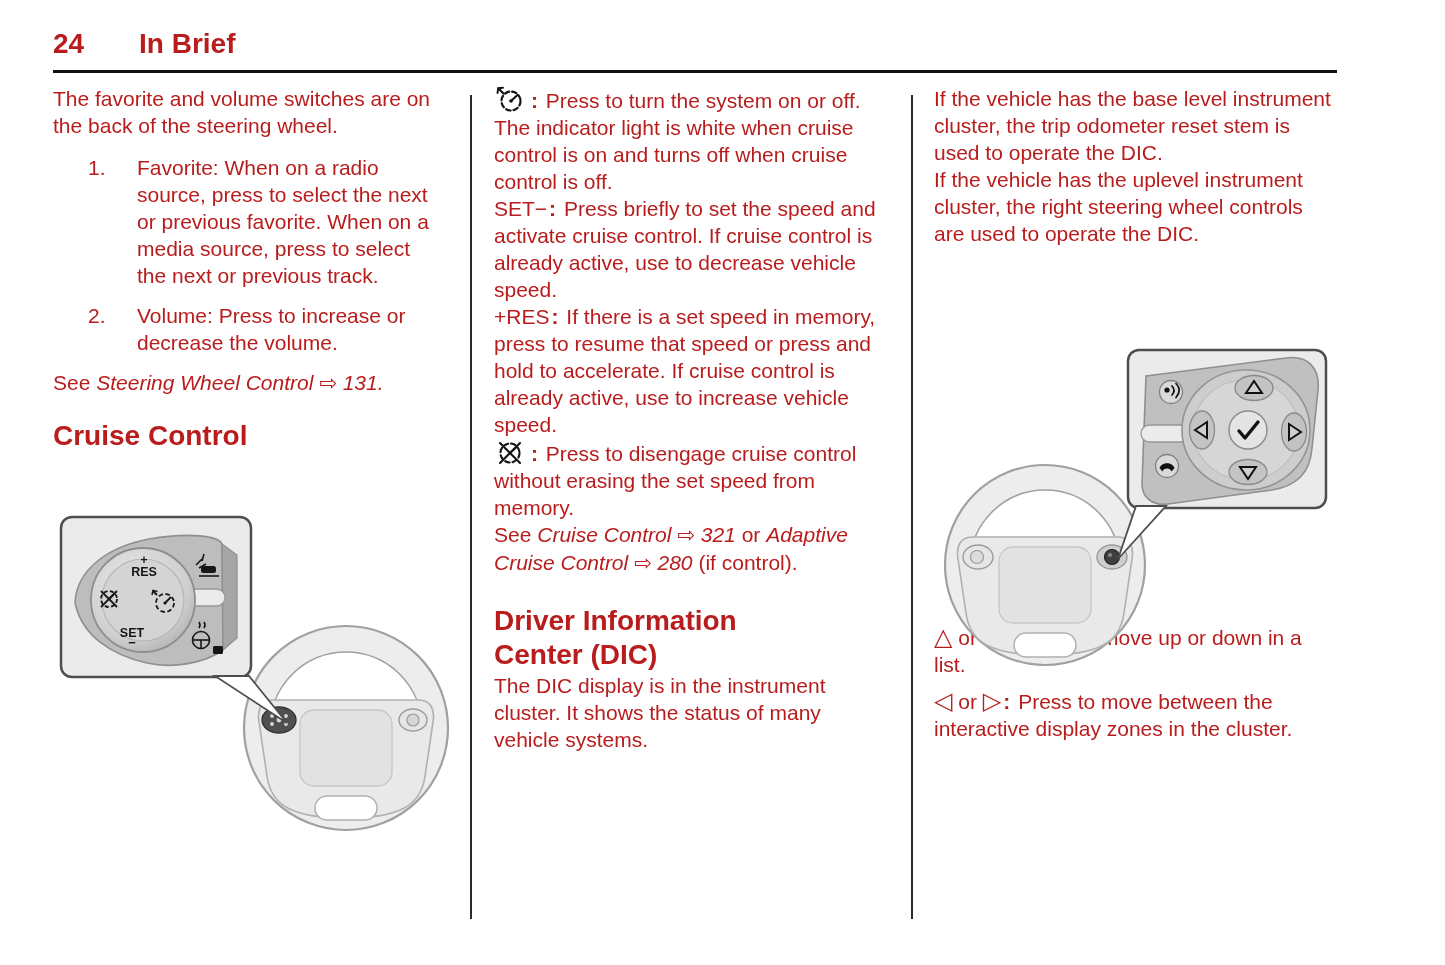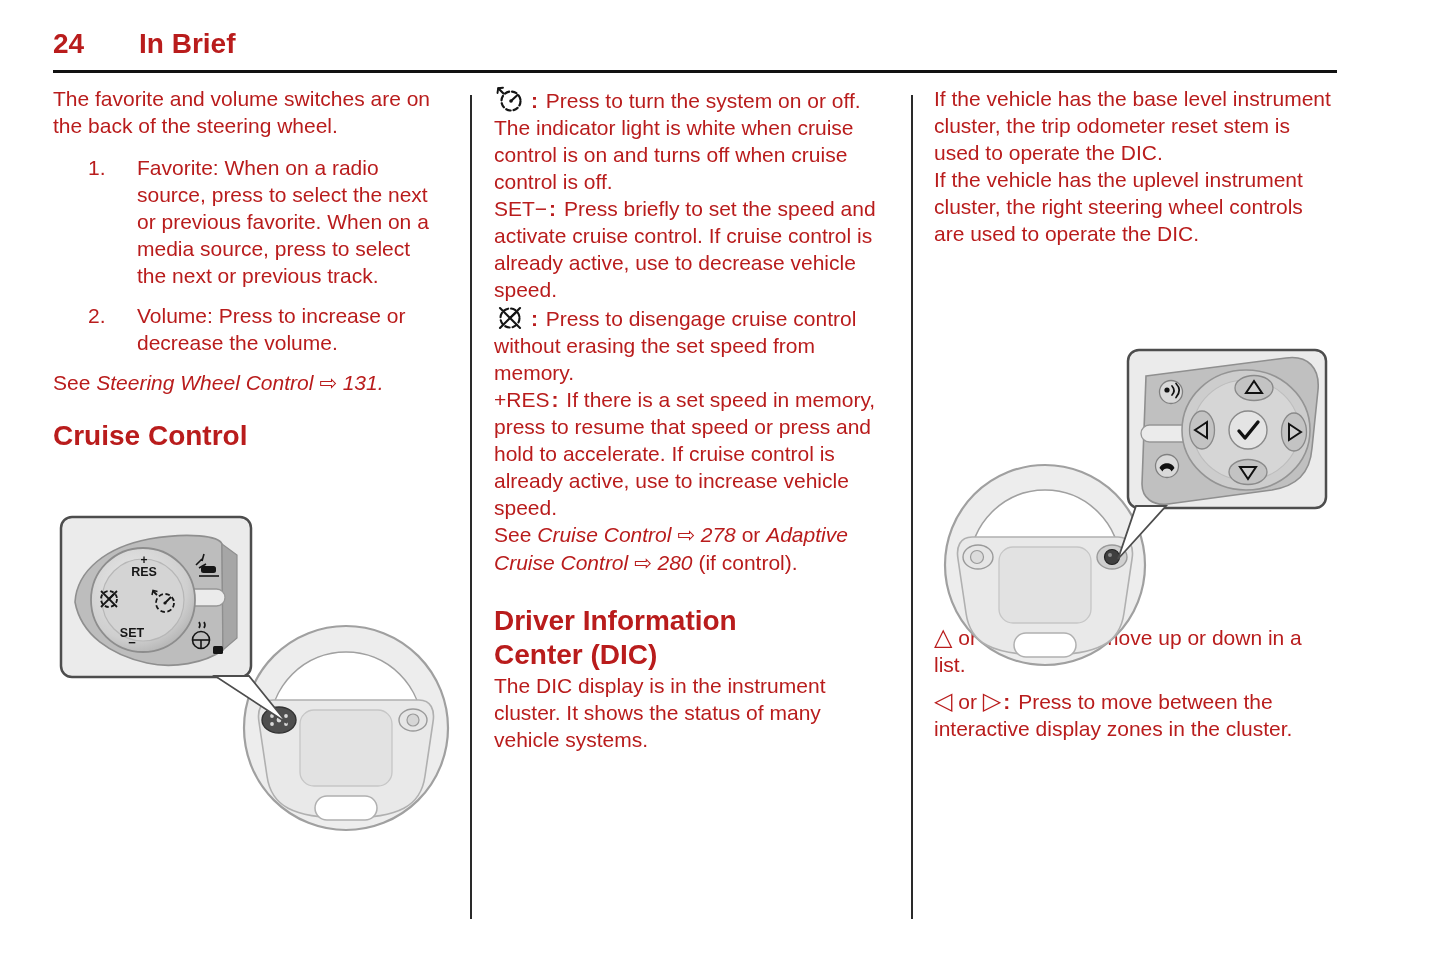--- a/index.html
+++ b/index.html
@@ -169,41 +169,41 @@
       </svg><span class="sep">:</span>
       <span>Press to turn the system on or off. The indicator light is white when cruise control is on and turns off when cruise control is off.</span>
     </p>
 
     <p class="para">
       <span class="b">SET−</span><span class="sep">:</span>
       <span>Press briefly to set the speed and activate cruise control. If cruise control is already active, use to decrease vehicle speed.</span>
     </p>
 
     <p class="para">
+      <span class="b">+RES</span><span class="sep">:</span>
+      <span>If there is a set speed in memory, press to resume that speed or press and hold to accelerate. If cruise control is already active, use to increase vehicle speed.</span>
+    </p>
+
+    <p class="para">
       <svg class="inline-ic" width="32" height="28" viewBox="0 0 32 28">
         <g stroke="#141414" fill="none" stroke-width="2.1" stroke-linecap="round">
           <circle cx="16" cy="15" r="9.5" stroke-dasharray="4.6 3"></circle>
           <line x1="16" y1="15" x2="22" y2="9.5"></line>
           <line x1="6" y1="5" x2="26" y2="25"></line>
           <line x1="26" y1="5" x2="6" y2="25"></line>
         </g>
       </svg><span class="sep">:</span>
       <span>Press to disengage cruise control without erasing the set speed from memory.</span>
     </p>
 
-    <p class="para">
-      <span class="b">+RES</span><span class="sep">:</span>
-      <span>If there is a set speed in memory, press to resume that speed or press and hold to accelerate. If cruise control is already active, use to increase vehicle speed.</span>
-    </p>
-
     <p class="para see">
       <span>See</span>
       <span class="it">Cruise Control</span>
       <span class="arr">⇨</span>
-      <span class="it">278</span>
+      <span class="it">321</span>
       <span>or</span>
       <span class="it">Adaptive Cruise Control</span>
       <span class="arr">⇨</span>
       <span class="it">280</span>
       <span>(if control).</span>
     </p>
 
     <h2 class="h2 dic">Driver Information Center (DIC)</h2>
 
     <p class="para">The DIC display is in the instrument cluster. It shows the status of many vehicle systems.</p>

